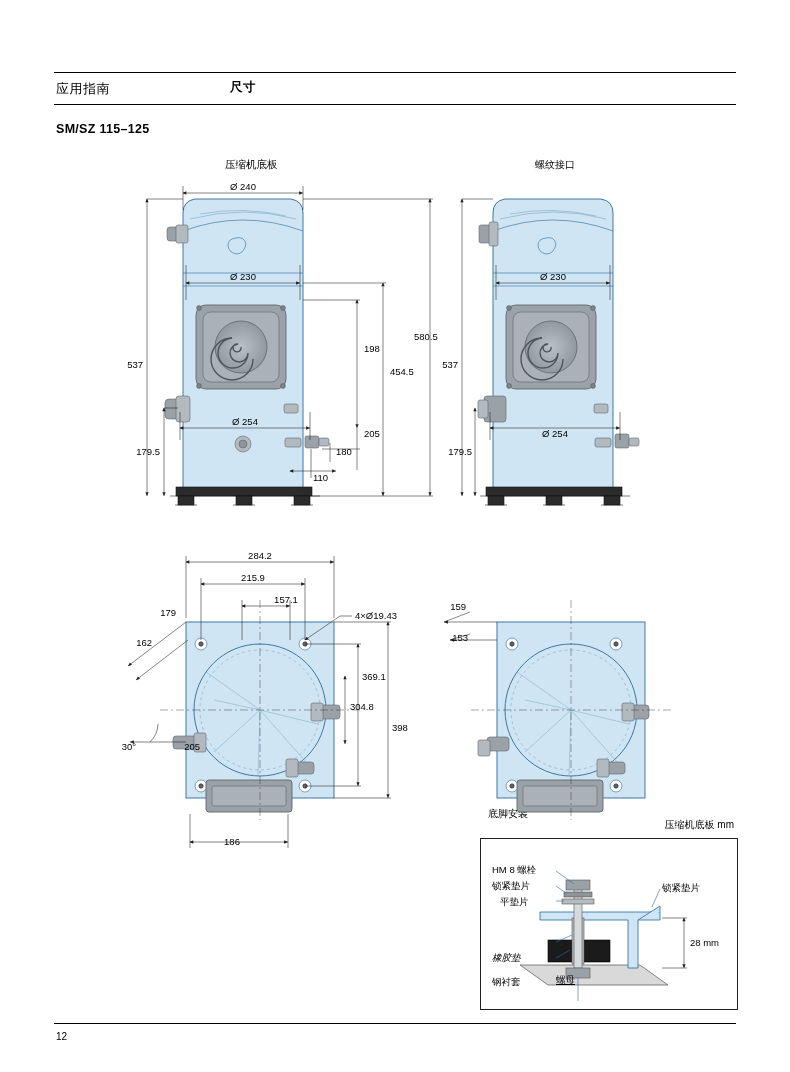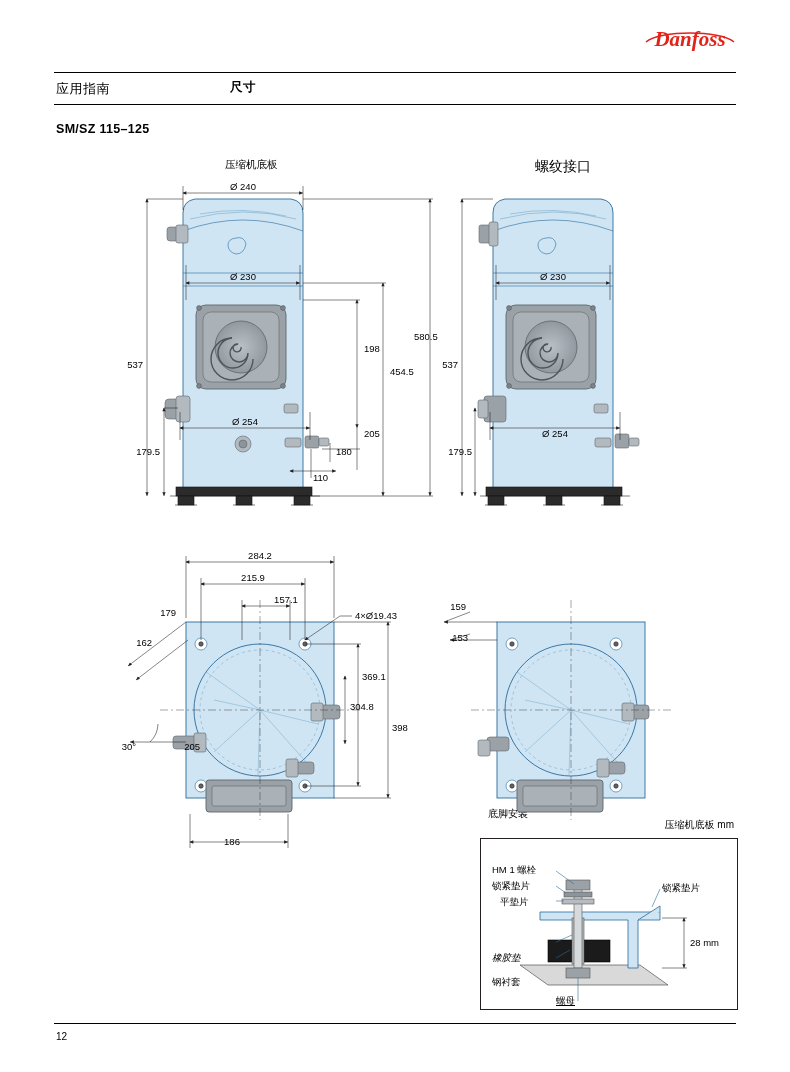--- a/index.html
+++ b/index.html
@@ -95,21 +95,21 @@
   .cap-weld {
     position: absolute;
     left: 225px;
     top: 158px;
     font-size: 10.5px;
   }
   .cap-thread {
     position: absolute;
     left: 535px;
     top: 158px;
-    font-size: 14px;
+    font-size: 10px;
   }
   .note-units {
     position: absolute;
     right: 56px;
     top: 818px;
     font-size: 10px;
   }
   .mount-box {
     position: absolute;
     left: 480px;
@@ -134,26 +134,20 @@
     font-size: 9.5px;
     fill: #000;
     font-family: "Liberation Sans", sans-serif;
   }
 </style>
 </head>
 <body>
 
 <div class="page">
 
-  <div class="logo">
-    <svg width="100" height="34" viewBox="0 0 100 34">
-      <text x="50" y="24" text-anchor="middle" font-family="Liberation Serif, serif" font-style="italic" font-weight="bold" font-size="21" fill="#e2231a">Danfoss</text>
-      <path d="M6 20 C 20 8, 80 8, 94 20" stroke="#e2231a" stroke-width="1.6" fill="none"></path>
-    </svg>
-  </div>
 
   <div class="header-rule-top"></div>
   <div class="header-left">应用指南</div>
   <div class="header-mid">尺寸</div>
   <div class="header-rule-bottom"></div>
 
   <div class="section-title">SM/SZ 115–125</div>
 
   <div class="cap-weld">压缩机底板</div>
   <div class="cap-thread">螺纹接口</div>
@@ -525,25 +519,25 @@
       <text x="232" y="845" text-anchor="middle">186</text>
       <text x="362" y="680">369.1</text>
       <text x="350" y="710">304.8</text>
       <text x="392" y="731">398</text>
 
       <text x="466" y="610" text-anchor="end">159</text>
       <text x="468" y="641" text-anchor="end">153</text>
     </g>
   </svg>
 
-  <div class="lbl" style="left:492px; top:864px;">HM 1 螺栓</div>
+  <div class="lbl" style="left:492px; top:864px;">HM 8 螺栓</div>
   <div class="lbl" style="left:492px; top:880px;">锁紧垫片</div>
   <div class="lbl" style="left:500px; top:896px;">平垫片</div>
   <div class="lbl" style="left:662px; top:882px;">锁紧垫片</div>
   <div class="lbl" style="left:492px; top:976px;">钢衬套</div>
   <div class="lbl" style="left:492px; top:952px;font-style:italic;">橡胶垫</div>
-  <div class="lbl" style="left:556px; top:995px;text-decoration:underline;">螺母</div>
+  <div class="lbl" style="left:556px; top:974px;text-decoration:underline;">螺母</div>
   <div class="lbl" style="left:690px; top:937px;">28 mm</div>
 
   <div class="footer-rule"></div>
   <div class="page-number">12</div>
 
 </div>
 
 </body></html>

